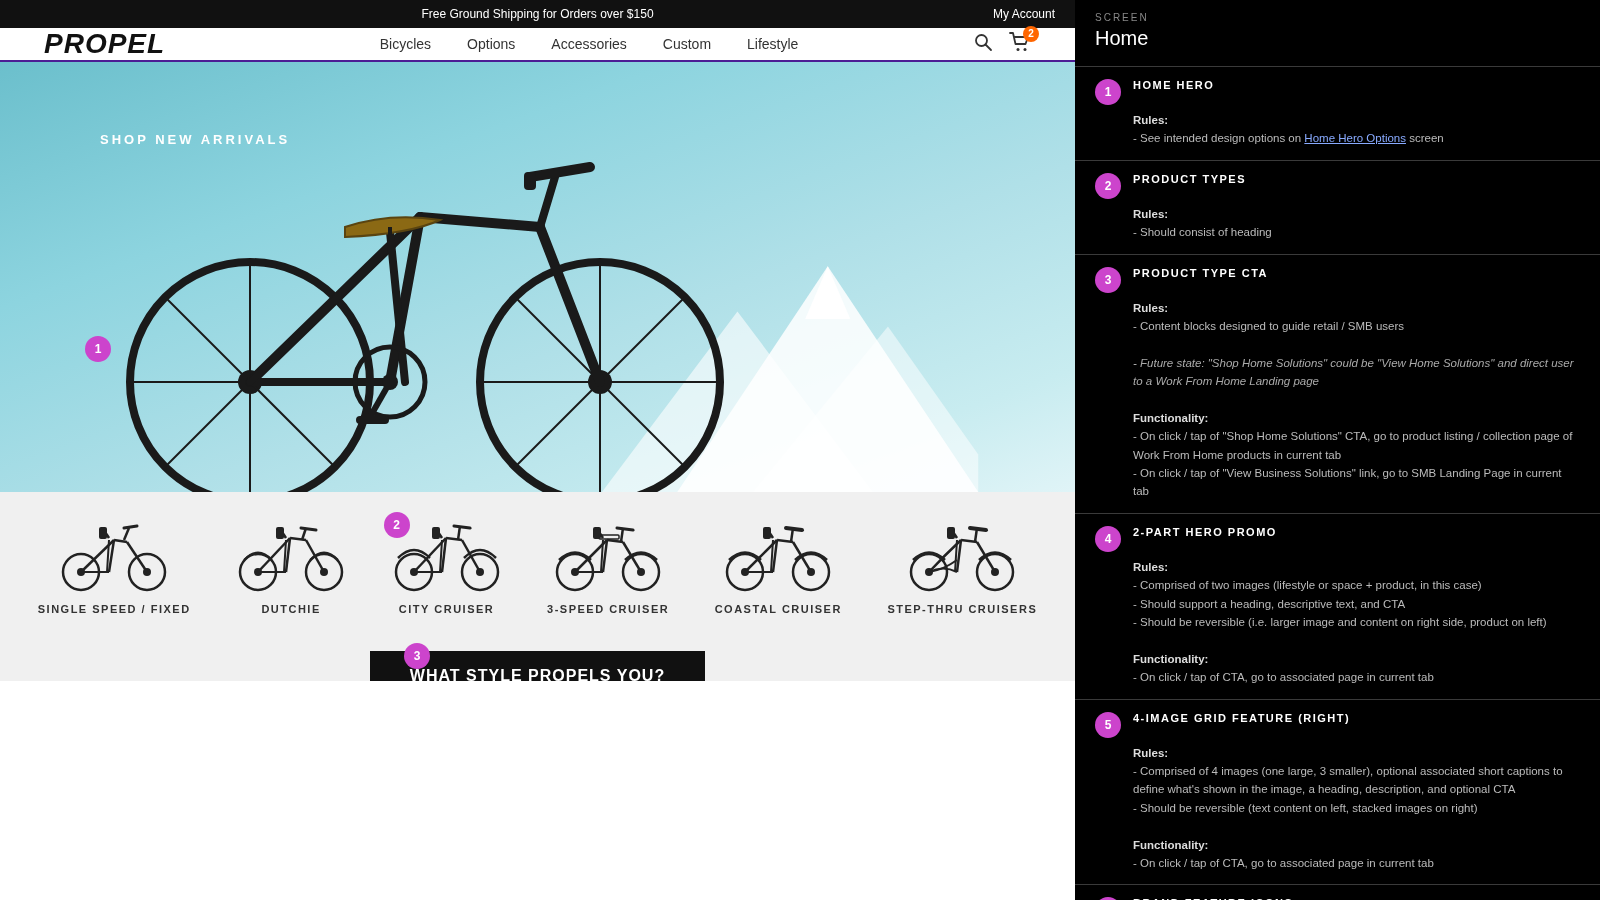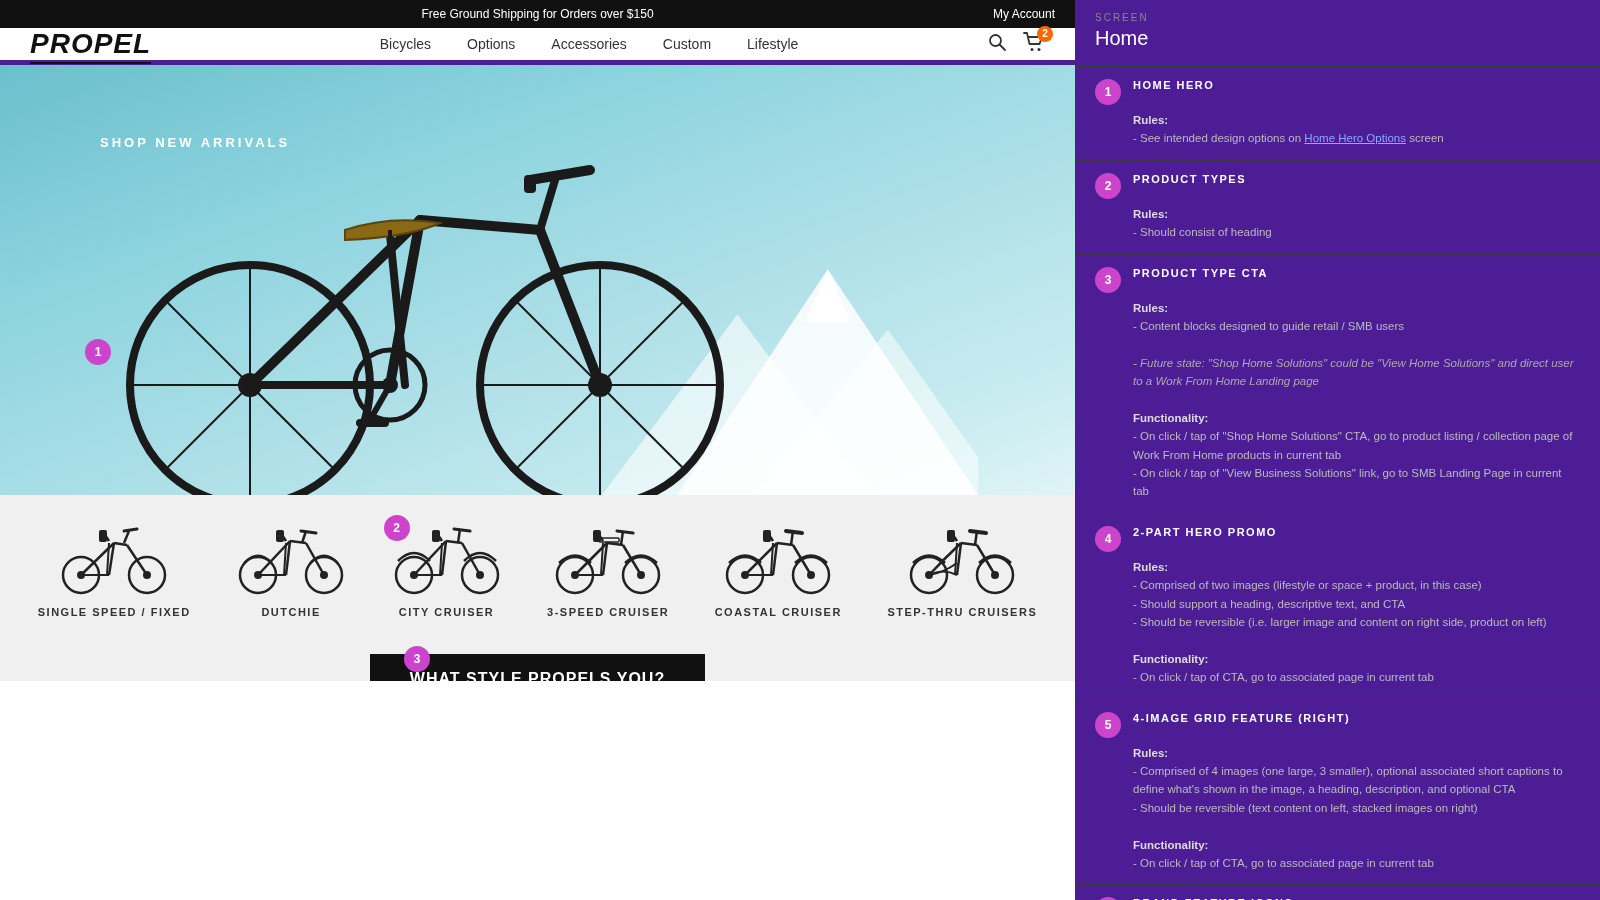--- a/index.html
+++ b/index.html
@@ -31,23 +31,23 @@
       position: absolute;
       right: 20px;
       font-size: 12px;
     }
 
     
     .navbar {
       background: #fff;
       display: flex;
       align-items: center;
-      padding: 0 30px;
+      padding: 0 44px;
       height: 72px;
-      border-bottom: 5px solid #4c1d95;
+      border-bottom: 2px solid #4c1d95;
     }
     .navbar .logo {
       font-size: 28px;
       font-weight: 900;
       letter-spacing: 1px;
       color: #111;
       text-transform: uppercase;
       font-style: italic;
       margin-right: 40px;
       position: relative;
@@ -270,21 +270,21 @@
       font-size: 12px;
       font-weight: 700;
       display: flex;
       align-items: center;
       justify-content: center;
     }
 
     
     .right-panel {
       width: 525px;
-      background: #4c1d95;
+      background: #000000;
       color: #ccc;
       overflow-y: auto;
       padding: 0;
       flex-shrink: 0;
     }
     .panel-screen-label {
       font-size: 10px;
       color: #888;
       letter-spacing: 2px;
       text-transform: uppercase;

